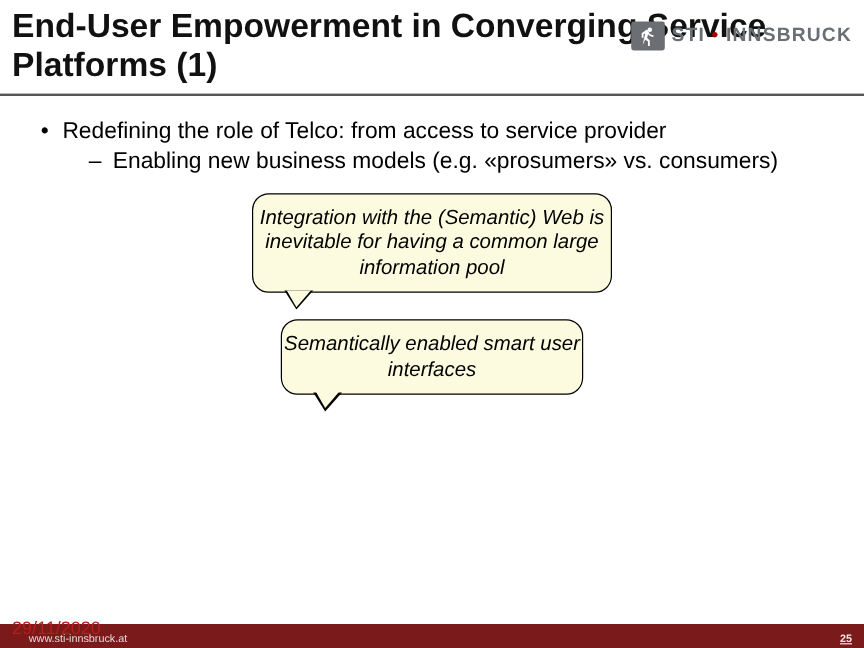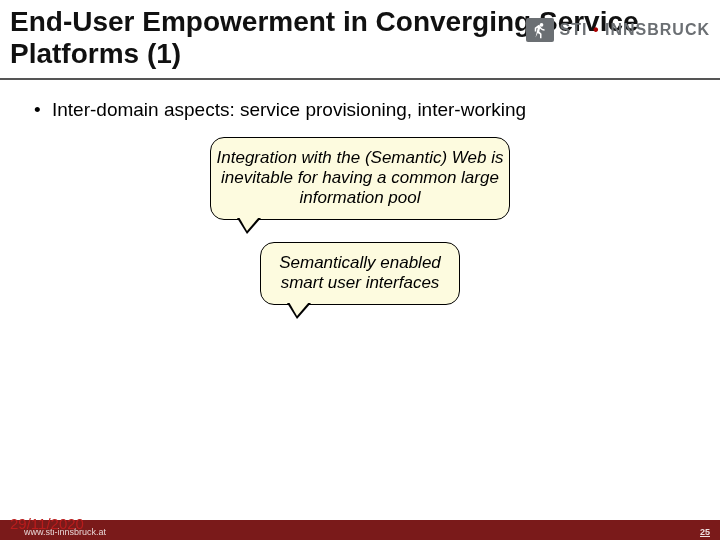--- a/index.html
+++ b/index.html
@@ -16,21 +16,21 @@
   ul.lvl1 { list-style: none; }
   ul.lvl1 > li { position: relative; padding-left: 22px; margin-bottom: 2px; }
   ul.lvl1 > li::before { content: "•"; position: absolute; left: 4px; top: 0; font-size: 19px; }
   ul.lvl2 { list-style: none; padding-left: 22px; }
   ul.lvl2 > li { position: relative; padding-left: 20px; }
   ul.lvl2 > li::before { content: "–"; position: absolute; left: 0; top: 0; }
   .callout-wrap { display: flex; justify-content: center; margin: 14px 0 18px 0; }
   .callout { position: relative; width: 300px; border: 1.5px solid #000; border-radius: 14px; background: #fdfbdf; padding: 10px 0; text-align: center; font-size: 17px; font-style: italic; line-height: 1.2; }
   .callout .tail { position: absolute; bottom: -15px; left: 26px; width: 0; height: 0; border-left: 10px solid transparent; border-right: 14px solid transparent; border-top: 16px solid #000; }
   .callout .tail-fill { position: absolute; bottom: -12.5px; left: 27.5px; width: 0; height: 0; border-left: 8.5px solid transparent; border-right: 12px solid transparent; border-top: 14px solid #fdfbdf; }
-  .callout2 { width: 200px; bottom: -4px; }
+  .callout2 { width: 252px; bottom: -4px; }
   .footer { position: absolute; left: 0; right: 0; bottom: 0; height: 20px; background: #7a1a1a; }
   .date { position: absolute; left: 10px; bottom: 8px; font-size: 15px; color: #b91c1c; z-index: 2; }
   .footer-url { position: absolute; left: 24px; bottom: 3px; font-size: 9px; color: #e8d6d6; }
   .footer-page { position: absolute; right: 10px; bottom: 3px; font-size: 9px; color: #f0e2e2; font-weight: 600; text-decoration: underline; }
 </style>
 </head>
 <body>
 
 <div class="slide">
 
@@ -45,21 +45,26 @@
       </div>
       <div class="logo-text">
         <span>STI</span><span class="dot"> • </span><span>INNSBRUCK</span>
       </div>
     </div>
   </div>
 
   <div class="content">
     <ul class="lvl1">
       <li>
-        <span>Inter-domain aspects: service provisioning, inter-working</span>
+        <span>Redefining the role of Telco: from access to service provider</span>
+        <ul class="lvl2">
+          <li>
+            <span>Enabling new business models (e.g. «prosumers» vs. consumers)</span>
+          </li>
+        </ul>
       </li>
     </ul>
 
     <div class="callout-wrap">
       <div class="callout">
         <span>Integration with the (Semantic) Web is inevitable for having a common large information pool</span>
         <div class="tail"></div>
         <div class="tail-fill"></div>
       </div>
     </div>

